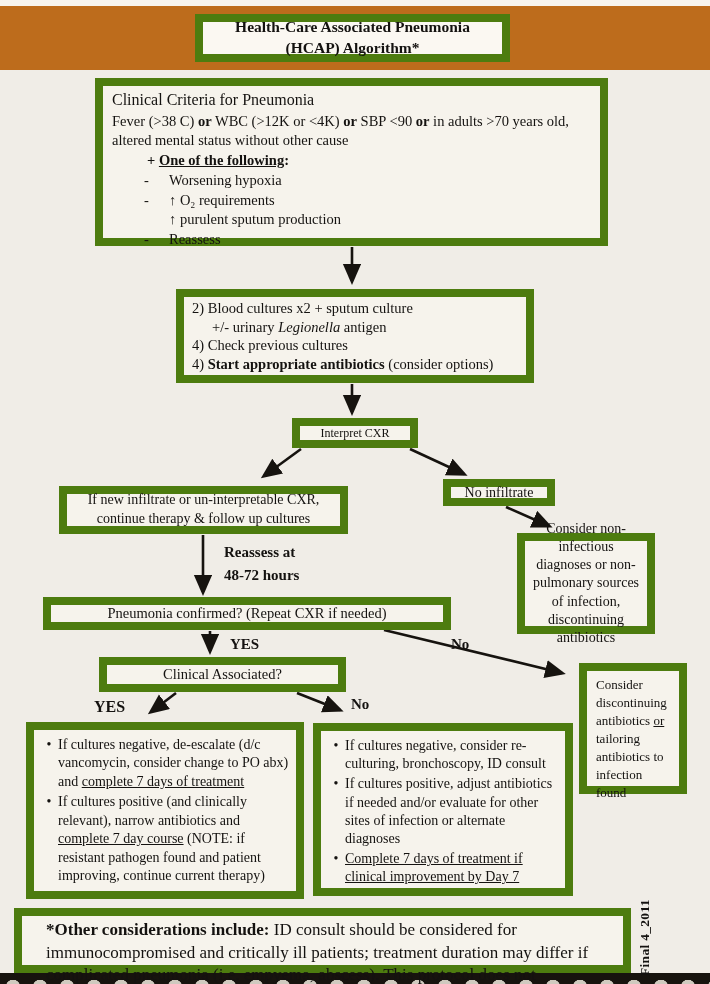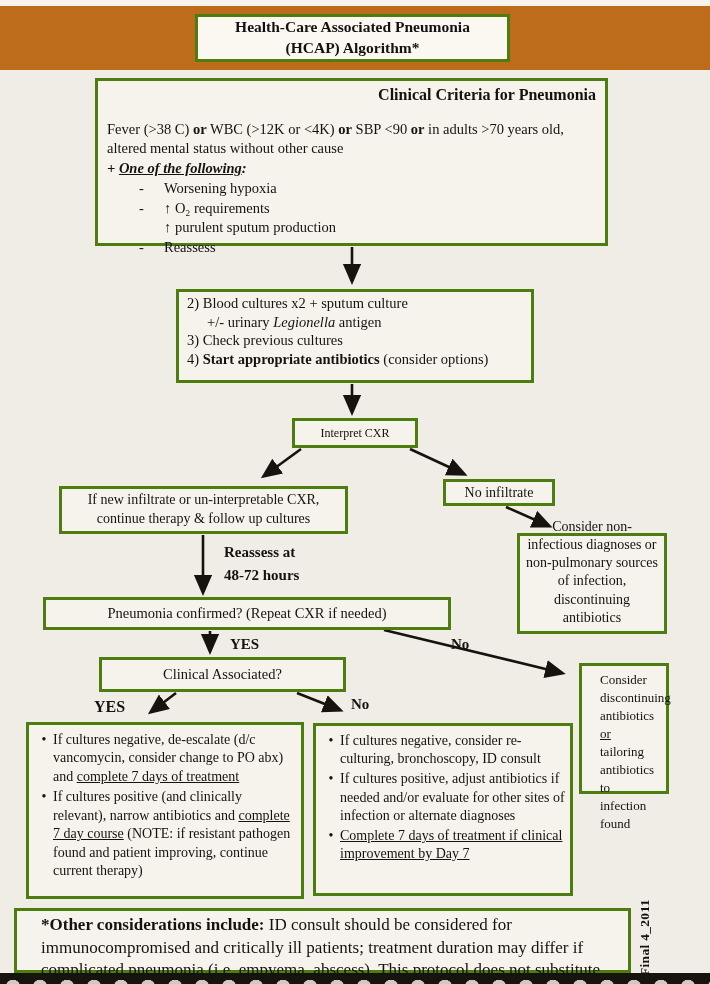--- a/index.html
+++ b/index.html
@@ -10,51 +10,51 @@
     font-family:"Liberation Serif","DejaVu Serif",serif;
     background:#dddad4;
   }
   .page{
     position:relative; width:710px; height:984px; overflow:hidden;
     background:var(--page_bg); color:var(--ink);
   }
   .top-strip{position:absolute;left:0;top:0;width:710px;height:6px;background:#f7f4ee;}
   .banner{position:absolute;left:0;top:6px;width:710px;height:64px;background:var(--banner);}
   .box{
-    position:absolute; background:var(--box_bg); border:3px solid #4d7c0f;
+    position:absolute; background:var(--box_bg); border:8px solid #4d7c0f;
     box-sizing:border-box; color:var(--ink);
   }
   .centered{display:flex;flex-direction:column;align-items:center;justify-content:center;text-align:center;}
   .title-box{
     left:195px; top:14px; width:315px; height:48px;
     font-weight:bold; font-size:15.5px; line-height:1.35; background:#fbf8f2;
   }
   .criteria-box{left:95px; top:78px; width:513px; height:168px; font-size:14.5px; line-height:1.36; padding:3px 9px;}
-  .criteria-title{text-align:right; font-weight:bold; font-size:16px; margin-bottom:14px;}
+  .criteria-title{text-align:left; font-weight:normal; font-size:16px; margin-bottom:1px;}
   .bold{font-weight:bold;}
   .ital{font-style:italic;}
   .uline{text-decoration:underline;}
-  .one-of{font-weight:bold;font-style:italic;}
+  .one-of{margin-left:35px; font-weight:bold;}
   .crit-row{display:flex; margin-left:32px;}
   .crit-dash{width:25px; flex:0 0 25px;}
   .orders-box{left:176px; top:289px; width:358px; height:94px; font-size:14.5px; line-height:1.285; padding:2px 8px;}
   .orders-indent{margin-left:20px;}
   .interpret-box{left:292px; top:418px; width:126px; height:30px; font-size:12px;}
   .infiltrate-box{left:59px; top:486px; width:289px; height:48px; font-size:14px; line-height:1.35;}
   .noinf-box{left:443px; top:479px; width:112px; height:27px; font-size:14px;}
-  .noninfectious-box{left:517px; top:533px; width:150px; height:101px; font-size:14px; line-height:1.3; padding:4px 6px;justify-content:flex-end;}
+  .noninfectious-box{left:517px; top:533px; width:138px; height:101px; font-size:14px; line-height:1.3; padding:4px 6px;}
   .reassess{position:absolute; left:224px; top:541px; font-weight:bold; font-size:15px; line-height:1.55;}
   .pneumonia-box{left:43px; top:597px; width:408px; height:33px; font-size:14.5px;}
   .clinical-box{left:99px; top:657px; width:247px; height:35px; font-size:14.5px;}
   .flow-label{position:absolute; font-weight:bold; font-size:15px;}
   .yes1{left:230px; top:636px;}
   .no1{left:451px; top:636px;}
   .yes2{left:94px; top:698px; font-size:16px;}
   .no2{left:351px; top:696px;}
-  .tailoring-box{left:579px; top:663px; width:90px; height:131px; font-size:13px; line-height:1.38; padding:5px 18px;}
+  .tailoring-box{left:579px; top:663px; width:108px; height:131px; font-size:13px; line-height:1.38; padding:5px 9px;}
   .outcome-left{left:26px; top:722px; width:278px; height:177px; font-size:14px; line-height:1.32; padding:6px 5px 4px 6px;}
   .outcome-right{left:313px; top:723px; width:260px; height:173px; font-size:14px; line-height:1.3; padding:6px 5px 4px 6px;}
   .bullet-row{display:flex; margin-bottom:2px;}
   .bullet-dot{flex:0 0 18px; width:18px; text-align:center;}
   .bullet-text{flex:1;}
   .footnote-box{left:14px; top:908px; width:617px; height:65px; font-size:17px; line-height:1.33; padding:3px 24px;}
   .version{
     position:absolute; left:637px; top:890px; height:86px;
     writing-mode:vertical-rl; transform:rotate(180deg);
     font-weight:bold; font-size:13.5px; letter-spacing:.3px;
@@ -118,21 +118,21 @@
       </div>
     <div class="crit-row">
         <span class="crit-dash">-</span>
         <span>Reassess</span>
       </div>
   </div>
 
   <div class="box orders-box">
     <div>2) Blood cultures x2 + sputum culture</div>
     <div class="orders-indent"><span>+/- urinary </span><span class="ital">Legionella</span><span> antigen</span></div>
-    <div>3) Check previous cultures</div>
+    <div>4) Check previous cultures</div>
     <div><span>4) </span><span class="bold">Start appropriate antibiotics</span><span> (consider options)</span></div>
   </div>
 
   <div class="box centered interpret-box">
     <div>Interpret CXR</div>
   </div>
 
   <div class="box centered infiltrate-box">
     <div>If new infiltrate or un-interpretable CXR,</div>
     <div>continue therapy &amp; follow up cultures</div>

